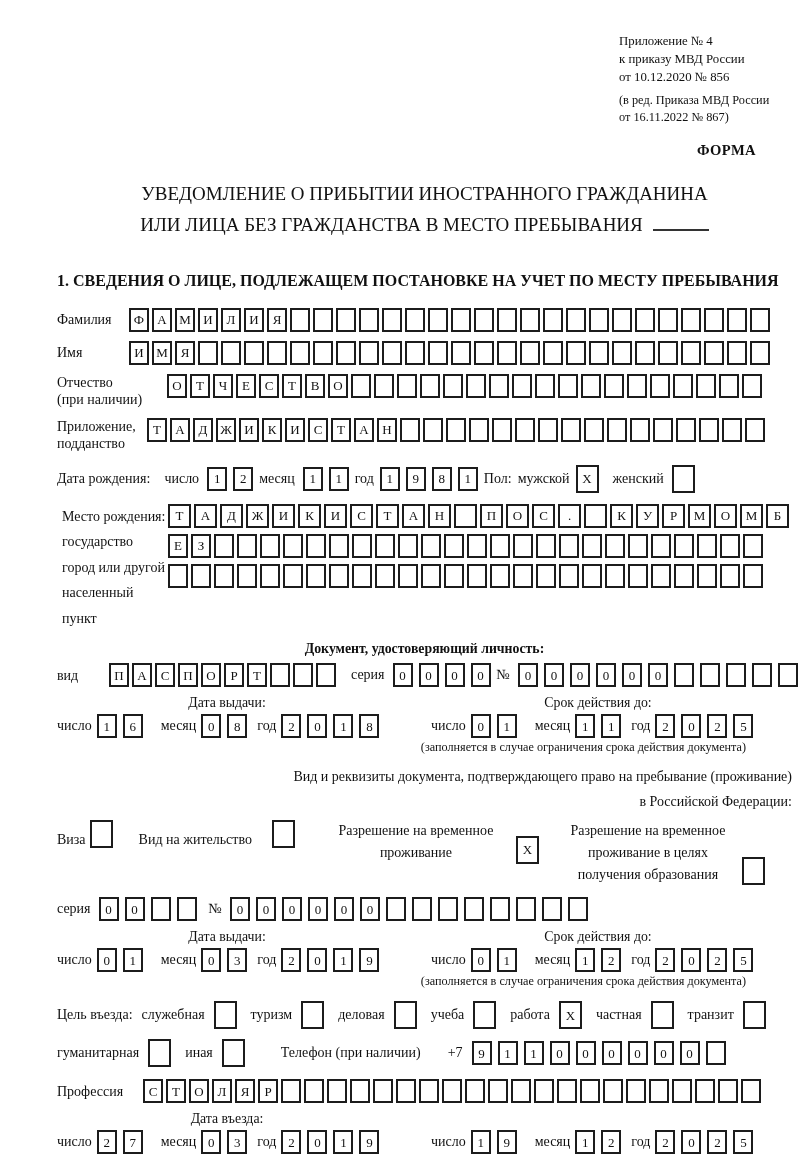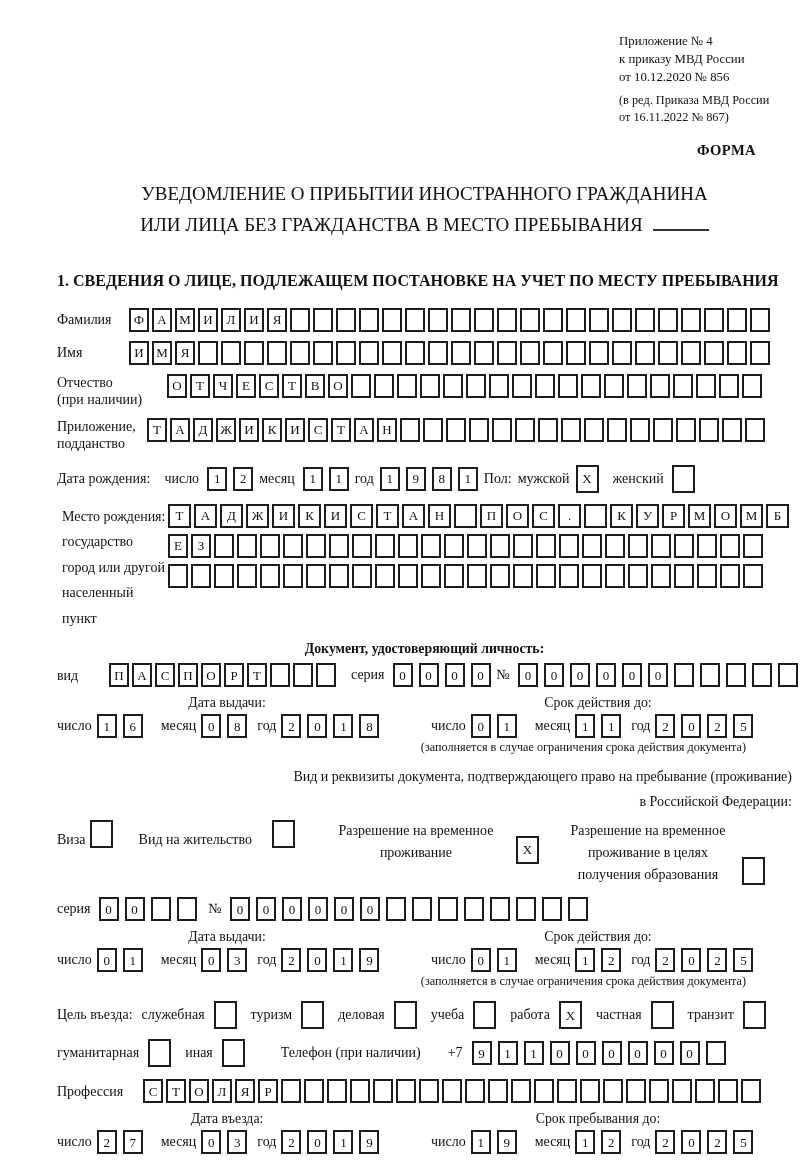--- a/index.html
+++ b/index.html
@@ -631,21 +631,20 @@
         <span class="cell"></span>
         <span class="cell"></span>
         <span class="cell"></span>
         <span class="cell"></span>
         <span class="cell"></span>
       </span>
   </div>
 
   <div class="dhead">
     <span class="h1">Дата въезда:</span>
-    <span class="h2">Срок пребывания до:</span>
   </div>
   <div class="drow">
     <span class="dg dg1">
       <span class="lbl">число</span>
       <span class="cells dates">
           <span class="cell">2</span>
           <span class="cell">7</span>
         </span>
       <span class="lbl ml8">месяц</span>
       <span class="cells dates">

